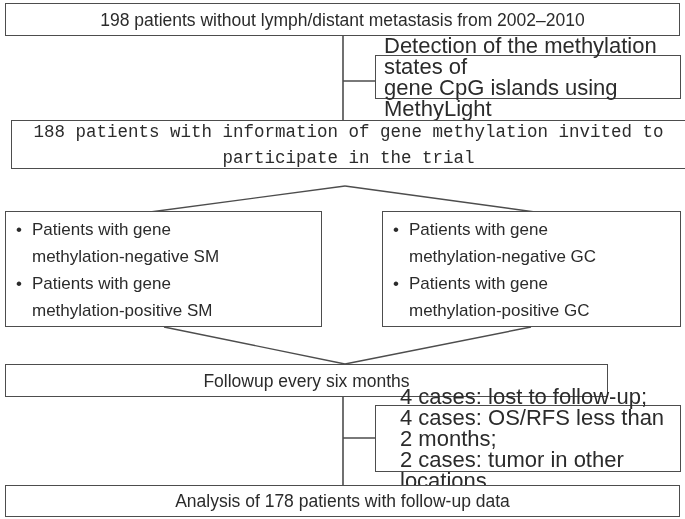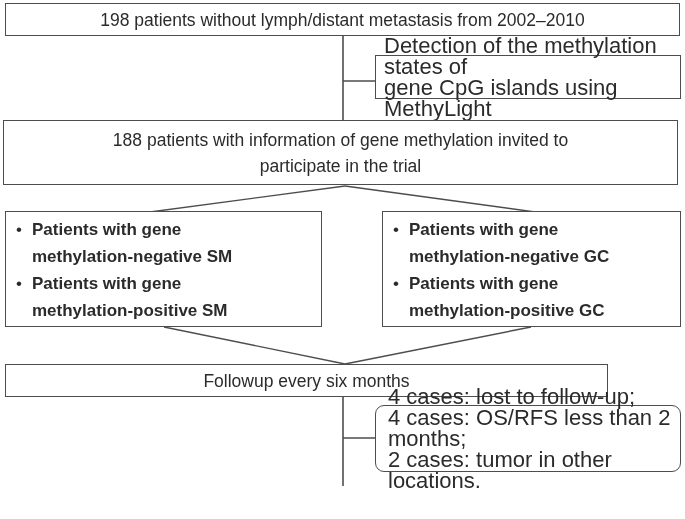--- a/index.html
+++ b/index.html
@@ -26,40 +26,40 @@
   }
   .pre { white-space: pre-line; }
   .main-text { font-size: 17.5px; line-height: 26px; }
   .side-text { font-size: 22px; line-height: 21px; }
   .connectors { position: absolute; left: 0; top: 0; }
 
   
   .box-enrollment { left: 5px; top: 3px;   width: 675px; height: 33px; }
   .box-methynote  { left: 375px; top: 55px; width: 306px; height: 44px;
                     display: flex; align-items: center; padding-left: 8px; }
-  .box-invited    { left: 3px; top: 120px; width: 675px; height: 65px; }
+  .box-invited    { left: 11px; top: 120px; width: 675px; height: 49px; font-family: Liberation Mono, monospace; }
   .box-sm         { left: 5px; top: 211px; width: 317px; height: 116px; }
   .box-gc         { left: 382px; top: 211px; width: 299px; height: 116px; }
   .box-followup   { left: 5px; top: 364px; width: 603px; height: 33px; }
   .box-exclusions { left: 375px; top: 405px; width: 306px; height: 67px;
-                    display: flex; align-items: center; padding-left: 12px; border-radius: 9px; }
+                    display: flex; align-items: center; padding-left: 24px; }
   .box-analysis   { left: 5px; top: 485px; width: 675px; height: 32px; }
 
   .bullet-box { padding: 4px 6px 0 10px; }
   .bullet-item {
     display: flex;
     font-size: 17px;
     line-height: 27px;
   }
   .bullet-marker {
     flex: 0 0 16px;
     font-size: 17px;
     line-height: 27px;
   }
-  .bullet-text { flex: 1; font-weight: bold; }
+  .bullet-text { flex: 1; }
 </style>
 </head>
 <body>
 
 <div class="stage">
 
   <svg class="connectors" width="685" height="519" viewBox="0 0 685 519">
     <path d="M343 36 L343 121" stroke="#4d4d4d" stroke-width="1.6" fill="none"></path>
     <path d="M343 81 L376 81" stroke="#4d4d4d" stroke-width="1.6" fill="none"></path>
     <path d="M345 186 L150 212" stroke="#4d4d4d" stroke-width="1.4" fill="none"></path>
@@ -113,14 +113,17 @@
   <div class="box center box-followup">
     <div class="main-text">Followup every six months</div>
   </div>
 
   <div class="box box-exclusions">
     <div class="side-text pre">4 cases: lost to follow-up;
 4 cases: OS/RFS less than 2 months;
 2 cases: tumor in other locations.</div>
   </div>
 
+  <div class="box center box-analysis">
+    <div class="main-text">Analysis of 178 patients with follow-up data</div>
+  </div>
 
 </div>
 
 </body></html>

